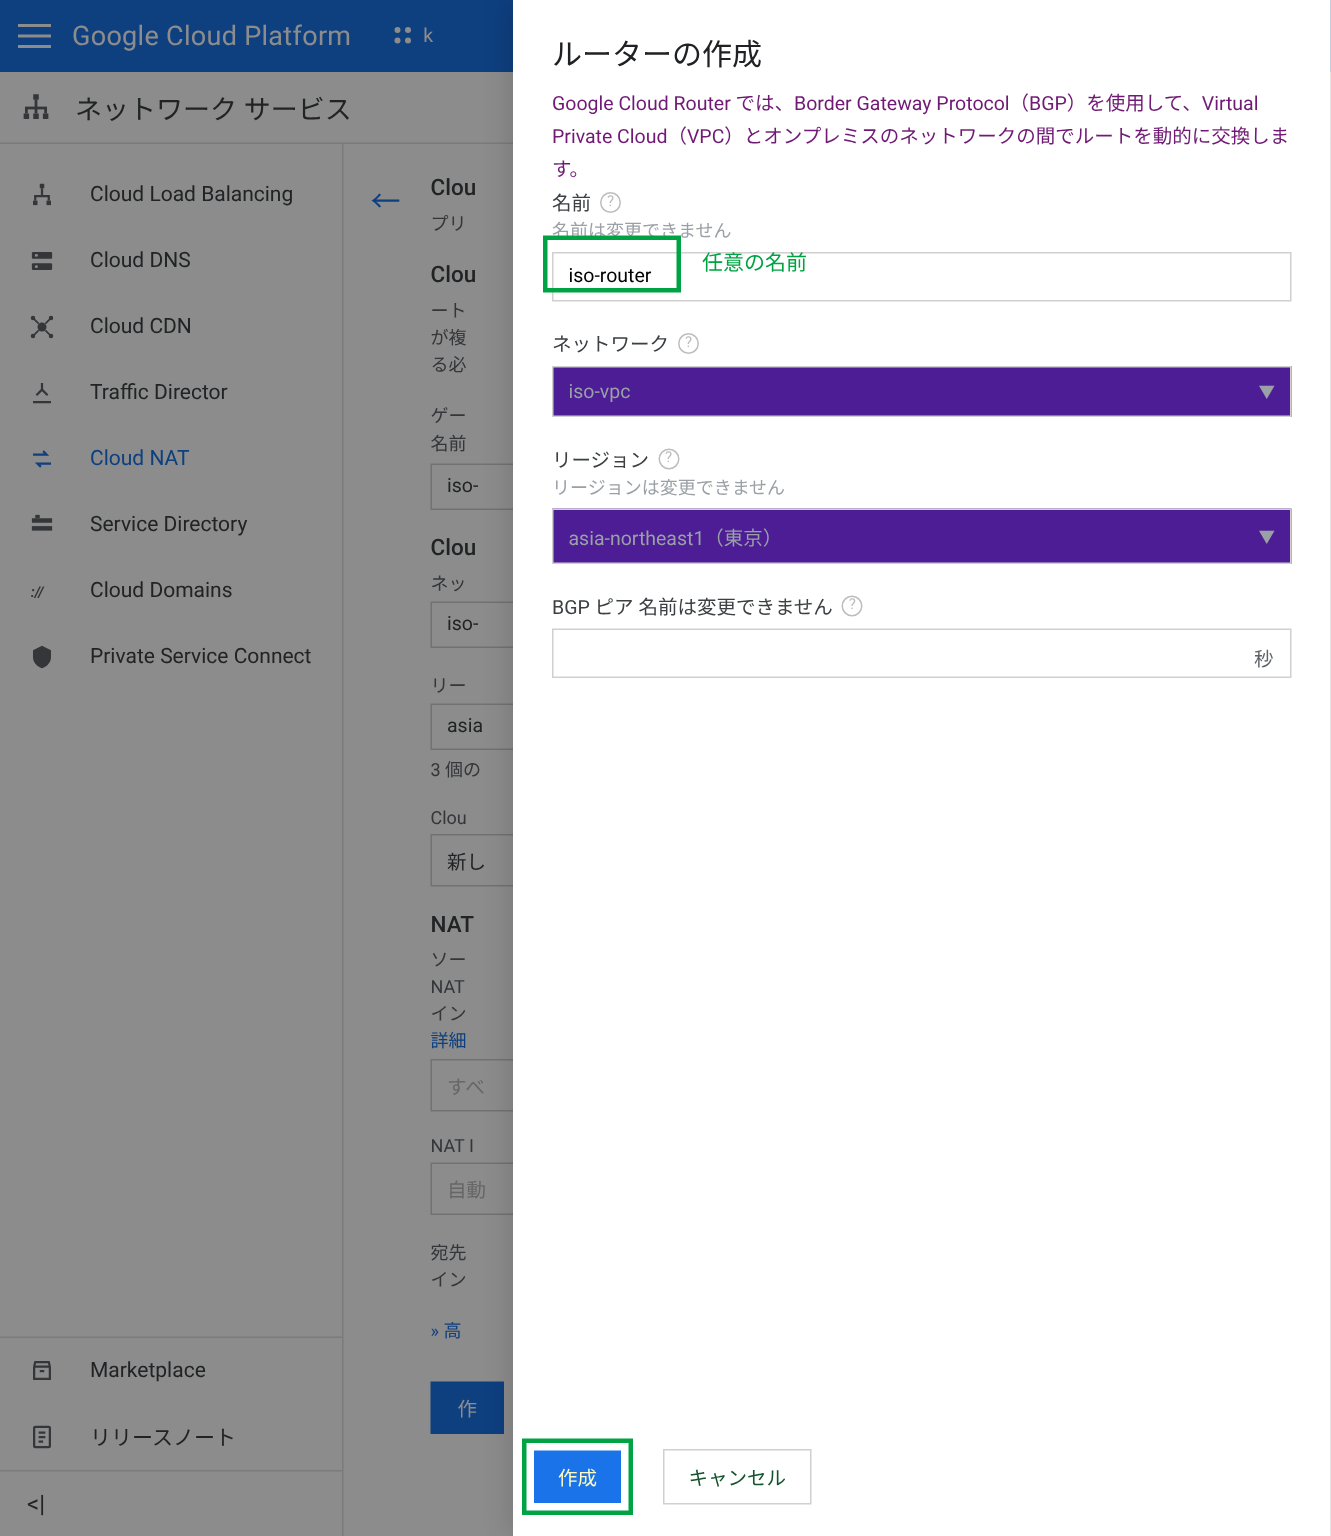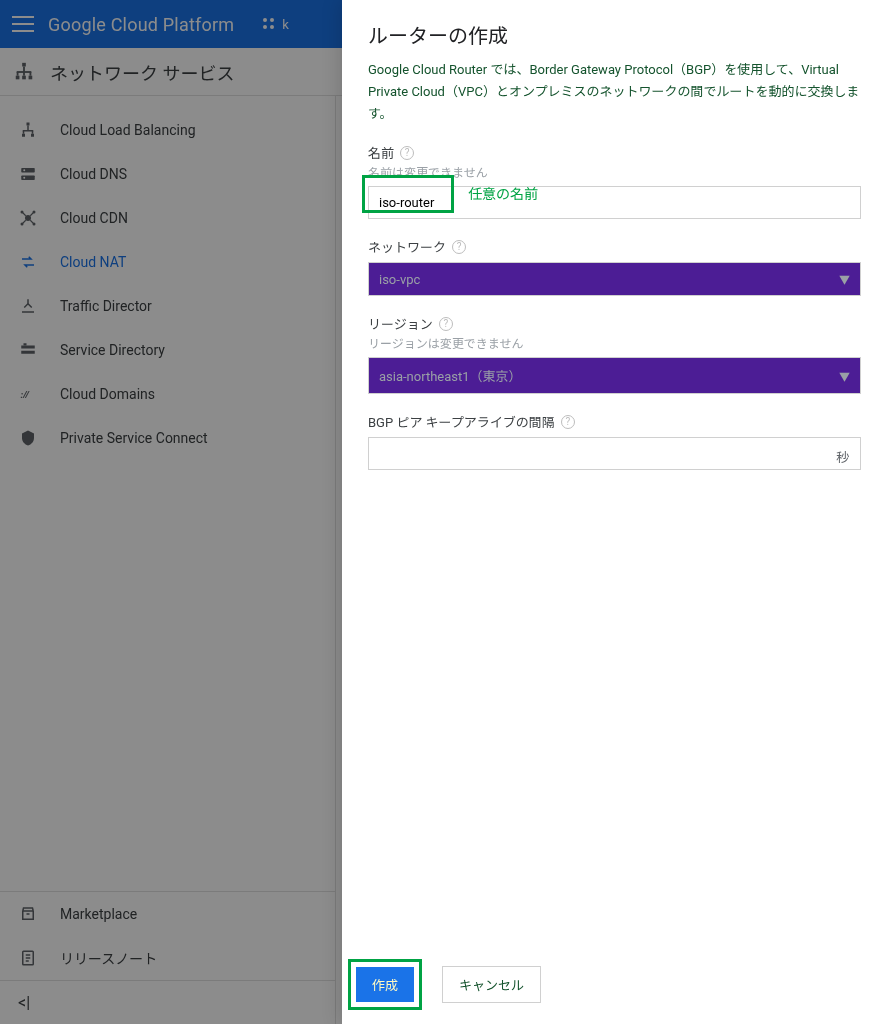--- a/index.html
+++ b/index.html
@@ -15,21 +15,21 @@
     .gcp-name { font-size: 18px; font-weight: 400; letter-spacing: .2px; }
     .proj-chip { margin-left: 14px; display: flex; align-items: center; gap: 6px; font-size: 13px; }
     .proj-dots { width: 14px; height: 14px; }
     .proj-dots circle { fill: #fff; }
 
     .page-header { height: 48px; display: flex; align-items: center; padding: 0 14px 0 10px; border-bottom: 1px solid #e0e0e0; gap: 12px; }
     .ph-icon { width: 28px; height: 28px; display: flex; align-items: center; justify-content: center; color: #5f6368; }
     .ph-title { font-size: 18px; color: #3c4043; font-weight: 400; }
 
     .layout { display: flex; height: calc(100% - 48px - 48px); }
-    .sidebar { width: 336px; border-right: 1px solid #e0e0e0; display: flex; flex-direction: column; background: #fff; }
+    .sidebar { width: 229px; border-right: 1px solid #e0e0e0; display: flex; flex-direction: column; background: #fff; }
     .side-list { flex: 1; padding-top: 12px; }
     .side-item { display: flex; align-items: center; gap: 22px; padding: 12px 18px; font-size: 14px; color: #3c4043; }
     .side-item.active { color: #1a73e8; }
     .side-item .sicon { width: 20px; height: 20px; display: flex; align-items: center; justify-content: center; color: #5f6368; }
     .side-item.active .sicon { color: #1a73e8; }
     .side-bottom { border-top: 1px solid #e0e0e0; }
     .collapse-row { border-top: 1px solid #e0e0e0; padding: 12px 18px; color: #3c4043; font-size: 16px; }
 
     .main { flex: 1; padding: 20px 24px; overflow: hidden; color: #3c4043; font-size: 13px; position: relative; }
     .back-arrow { position: absolute; left: 18px; top: 22px; color: #1a73e8; font-size: 20px; }
@@ -38,21 +38,21 @@
     .m-label { font-size: 12px; color: #5f6368; margin-bottom: 2px; }
     .m-desc { font-size: 12px; color: #5f6368; line-height: 1.5; }
     .m-select { width: 290px; border: 1px solid #d0d0d0; padding: 7px 10px; font-size: 13px; margin-top: 4px; }
     .m-title { font-size: 15px; font-weight: 500; margin-bottom: 6px; }
     .m-link { color: #1a73e8; font-size: 12px; }
     .m-btn-primary { background: #1a73e8; color: #fff; border: none; padding: 8px 18px; font-size: 13px; margin-top: 26px; }
 
     
     .panel { position: absolute; top: 0; right: 0; width: 545px; height: 100%; background: #fff; padding: 20px 26px; z-index: 10; overflow: auto; box-shadow: -2px 0 18px rgba(0,0,0,.15); }
     .panel h1 { font-size: 20px; font-weight: 400; color: #202124; margin-bottom: 10px; }
-    .panel-desc { font-size: 13px; color: #14532d; line-height: 1.7; margin-bottom: 18px; }
+    .panel-desc { font-size: 13px; color: #701a75; line-height: 1.7; }
 
     .field { margin-bottom: 18px; }
     .flabel { font-size: 13px; color: #3c4043; display: flex; align-items: center; gap: 6px; }
     .flabel .opt { color: #9aa0a6; font-size: 12px; }
     .fhint { font-size: 12px; color: #9aa0a6; margin-top: 1px; }
     .help { width: 14px; height: 14px; border-radius: 50%; border: 1.5px solid #bdbdbd; display: inline-flex; align-items: center; justify-content: center; font-size: 10px; color: #bdbdbd; }
     .finput, .fselect, .ftextarea { width: 100%; border: 1px solid #d0d0d0; padding: 8px 10px; font-size: 13px; margin-top: 6px; font-family: inherit; background: #fff; }
     .ftextarea { height: 48px; resize: both; }
     .fselect.disabled { background: #4c1d95; color: #9aa0a6; }
     .fselect { display: flex; justify-content: space-between; align-items: center; }
@@ -143,35 +143,35 @@
                 <circle cx="12" cy="12" r="4"></circle>
                 <circle cx="4" cy="4" r="2"></circle>
                 <circle cx="20" cy="4" r="2"></circle>
                 <circle cx="4" cy="20" r="2"></circle>
                 <circle cx="20" cy="20" r="2"></circle>
                 <path d="M5 5l4 4M19 5l-4 4M5 19l4-4M19 19l-4-4" stroke="currentColor" stroke-width="1.5"></path>
               </svg>
             </span>
           <span>Cloud CDN</span>
         </div>
+        <div class="side-item">
+          <span class="sicon">
+              <svg width="18" height="18" viewBox="0 0 24 24" fill="none" stroke="currentColor" stroke-width="2">
+                <path d="M12 3v6m0 0l-5 5m5-5l5 5M4 20h16"></path>
+              </svg>
+            </span>
+          <span>Traffic Director</span>
+        </div>
         <div class="side-item active">
           <span class="sicon">
               <svg width="20" height="18" viewBox="0 0 24 24" fill="none" stroke="currentColor" stroke-width="2">
                 <path d="M4 8h12l-3-3M20 16H8l3 3"></path>
               </svg>
             </span>
           <span>Cloud NAT</span>
-        </div>
-        <div class="side-item">
-          <span class="sicon">
-              <svg width="18" height="18" viewBox="0 0 24 24" fill="none" stroke="currentColor" stroke-width="2">
-                <path d="M12 3v6m0 0l-5 5m5-5l5 5M4 20h16"></path>
-              </svg>
-            </span>
-          <span>Traffic Director</span>
         </div>
         <div class="side-item">
           <span class="sicon">
               <svg width="18" height="18" viewBox="0 0 24 24" fill="currentColor">
                 <rect x="3" y="6" width="18" height="4"></rect>
                 <rect x="3" y="13" width="18" height="4"></rect>
                 <rect x="6" y="3" width="4" height="3"></rect>
               </svg>
             </span>
           <span>Service Directory</span>
@@ -306,21 +306,21 @@
       </div>
     <div class="fhint">リージョンは変更できません</div>
     <div class="fselect disabled">
       <span>asia-northeast1（東京）</span>
       <span class="caret">▼</span>
     </div>
   </div>
 
   <div class="field">
     <div class="flabel">
-        <span>BGP ピア キープアライブの間隔</span>
+        <span>BGP ピア 名前は変更できません</span>
         <span class="help">?</span>
       </div>
     <div class="unit-input">
       <input class="finput" value="" style="">
       <span class="unit">秒</span>
     </div>
   </div>
 
   <div class="panel-actions">
     <div class="hl" style="position:relative; padding:5px; left:-12px;">

